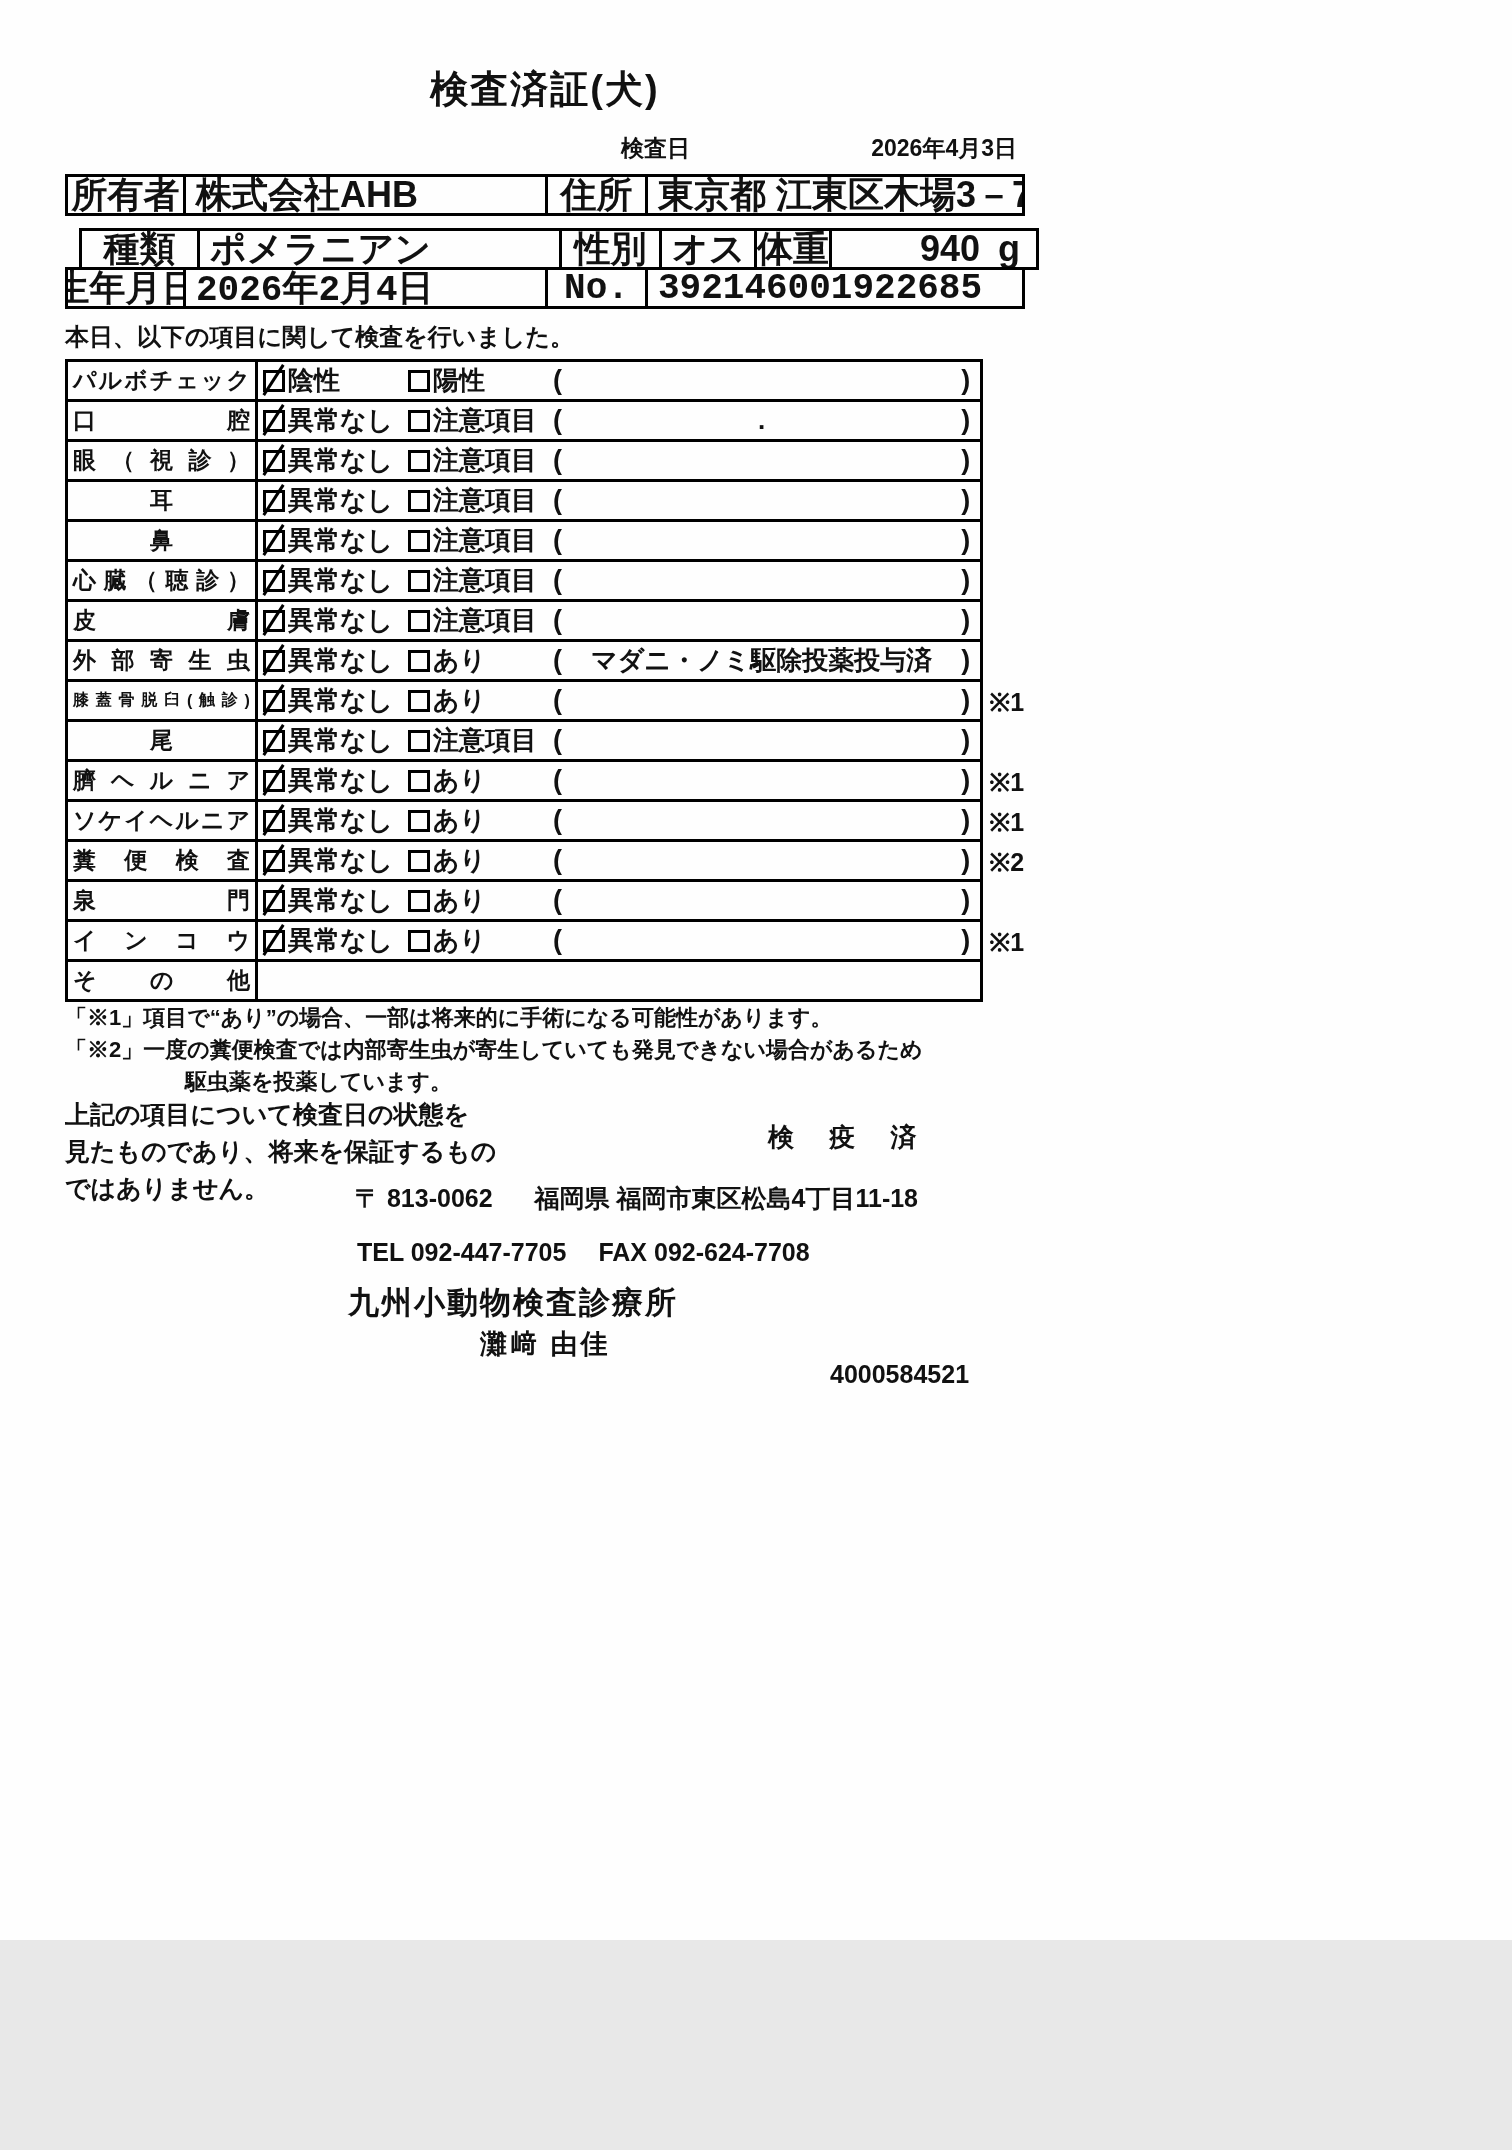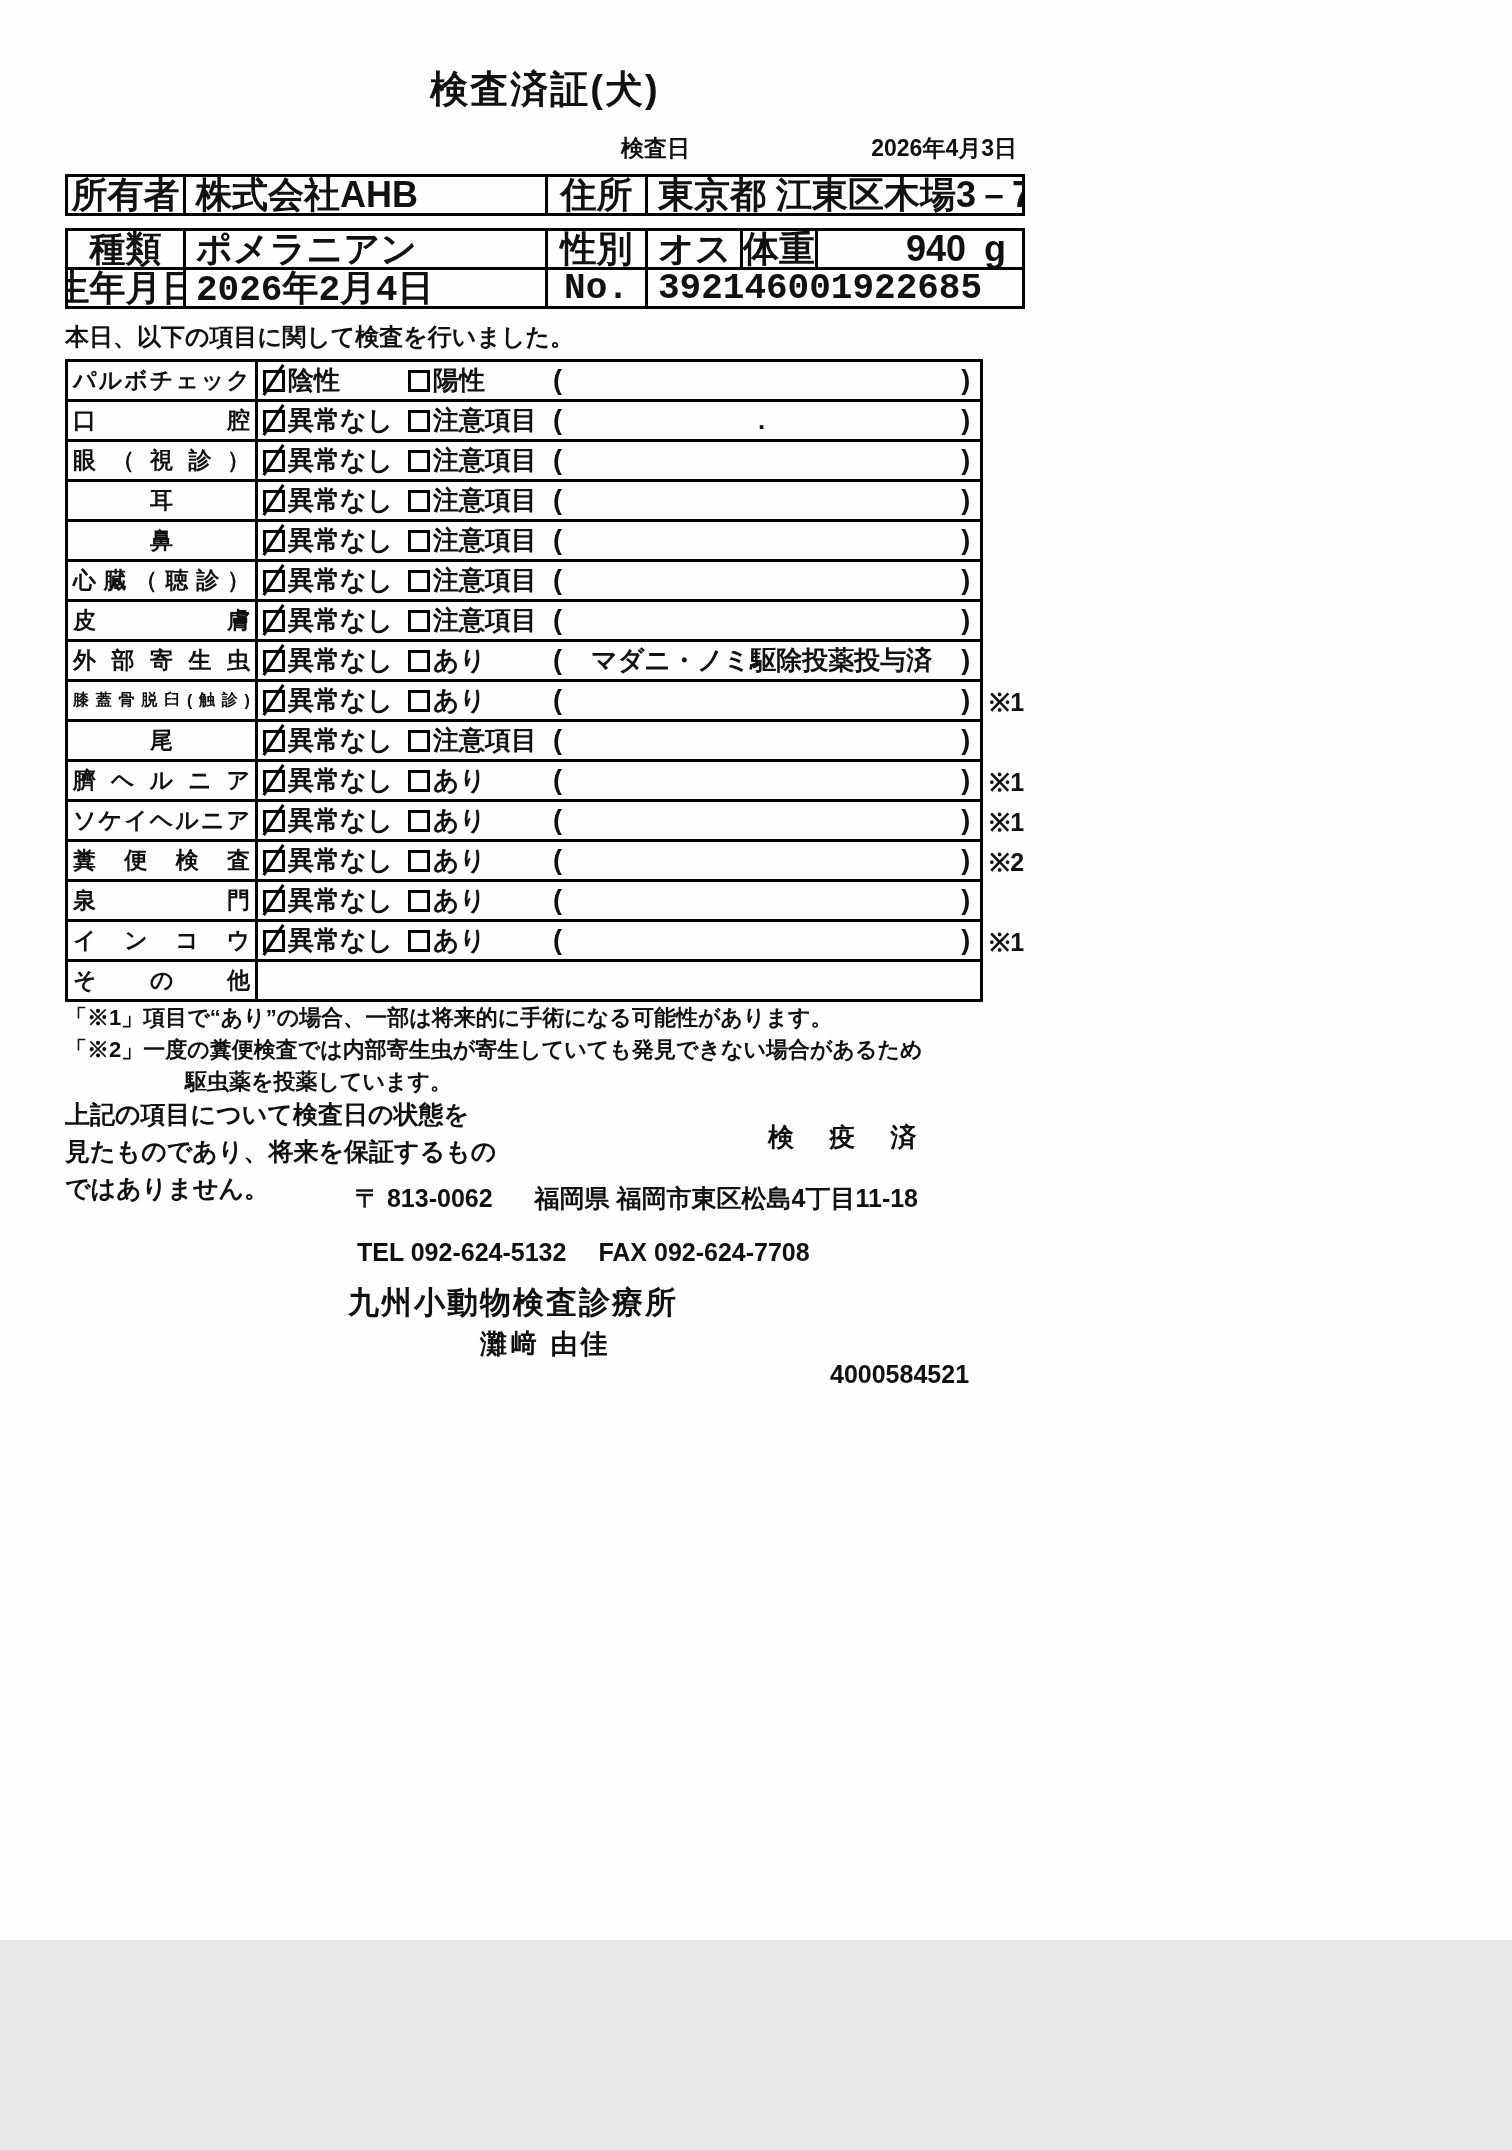--- a/index.html
+++ b/index.html
@@ -41,21 +41,21 @@
 
   
   .grid-table {
     display: grid;
     border: 3px solid #000;
     font-size: 36px;
     font-weight: bold;
     width: 960px;
   }
   .owner-table { grid-template-columns: 115px 362px 100px 1fr; height: 42px; margin-top: 10px; }
-  .info-table1 { grid-template-columns: 115px 362px 100px 95px 75px 1fr; height: 42px; margin-top: 12px; }
+  .info-table1 { grid-template-columns: 115px 362px 100px 95px 75px 1fr; height: 42px; margin-top: 12px; margin-left: 14px; }
   .info-table2 { grid-template-columns: 115px 362px 100px 1fr; height: 42px; margin-top: -3px; font-family: Liberation Mono, monospace; }
   .cell {
     display: flex;
     align-items: center;
     padding: 0 10px;
     border-left: 3px solid #000;
     overflow: hidden;
     white-space: nowrap;
   }
   .cell:first-child { border-left: none; }
@@ -626,21 +626,21 @@
     </div>
 
     <div class="stamp">検 疫 済</div>
 
     <div class="postal-line">
       <span>〒 813-0062</span>
       <span>福岡県 福岡市東区松島4丁目11-18</span>
     </div>
 
     <div class="tel-line">
-      <span>TEL 092-624-5132</span>
+      <span>TEL 092-447-7705</span>
       <span>FAX 092-624-7708</span>
     </div>
 
     <div class="clinic-name">九州小動物検査診療所</div>
     <div class="doctor-name">灘﨑 由佳</div>
     <div class="serial">4000584521</div>
 
   </div>
 </div>
 

